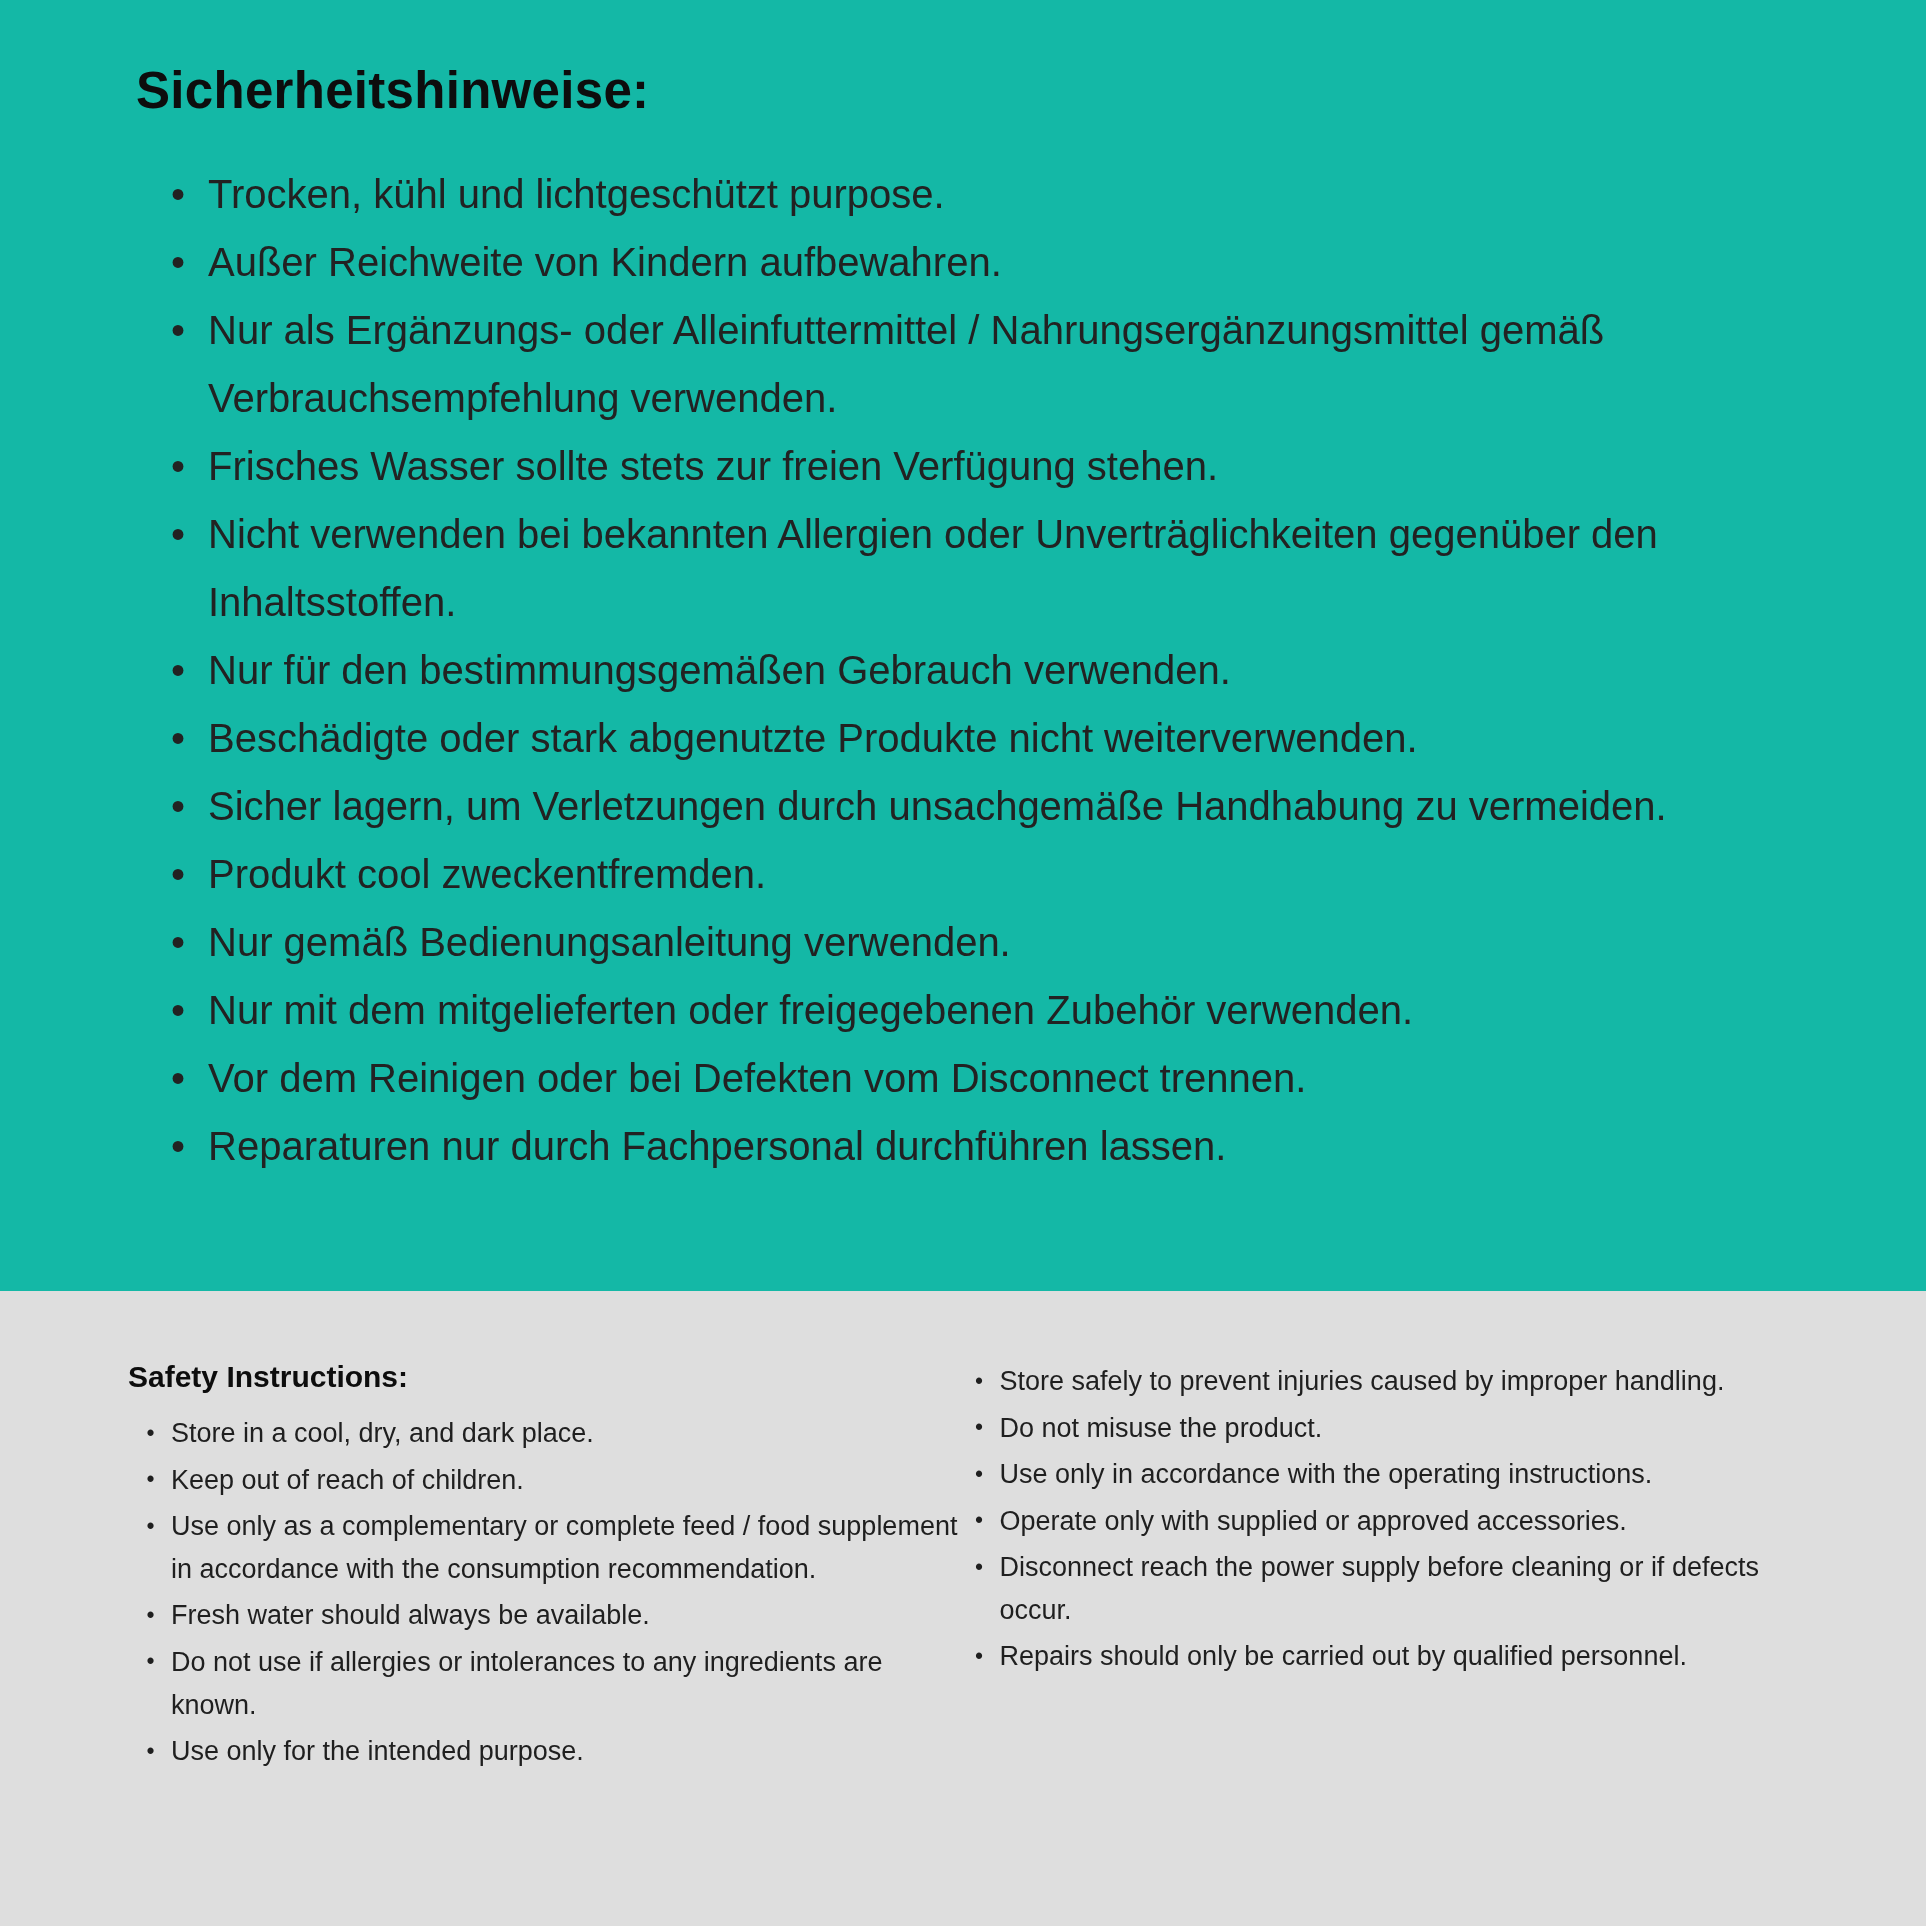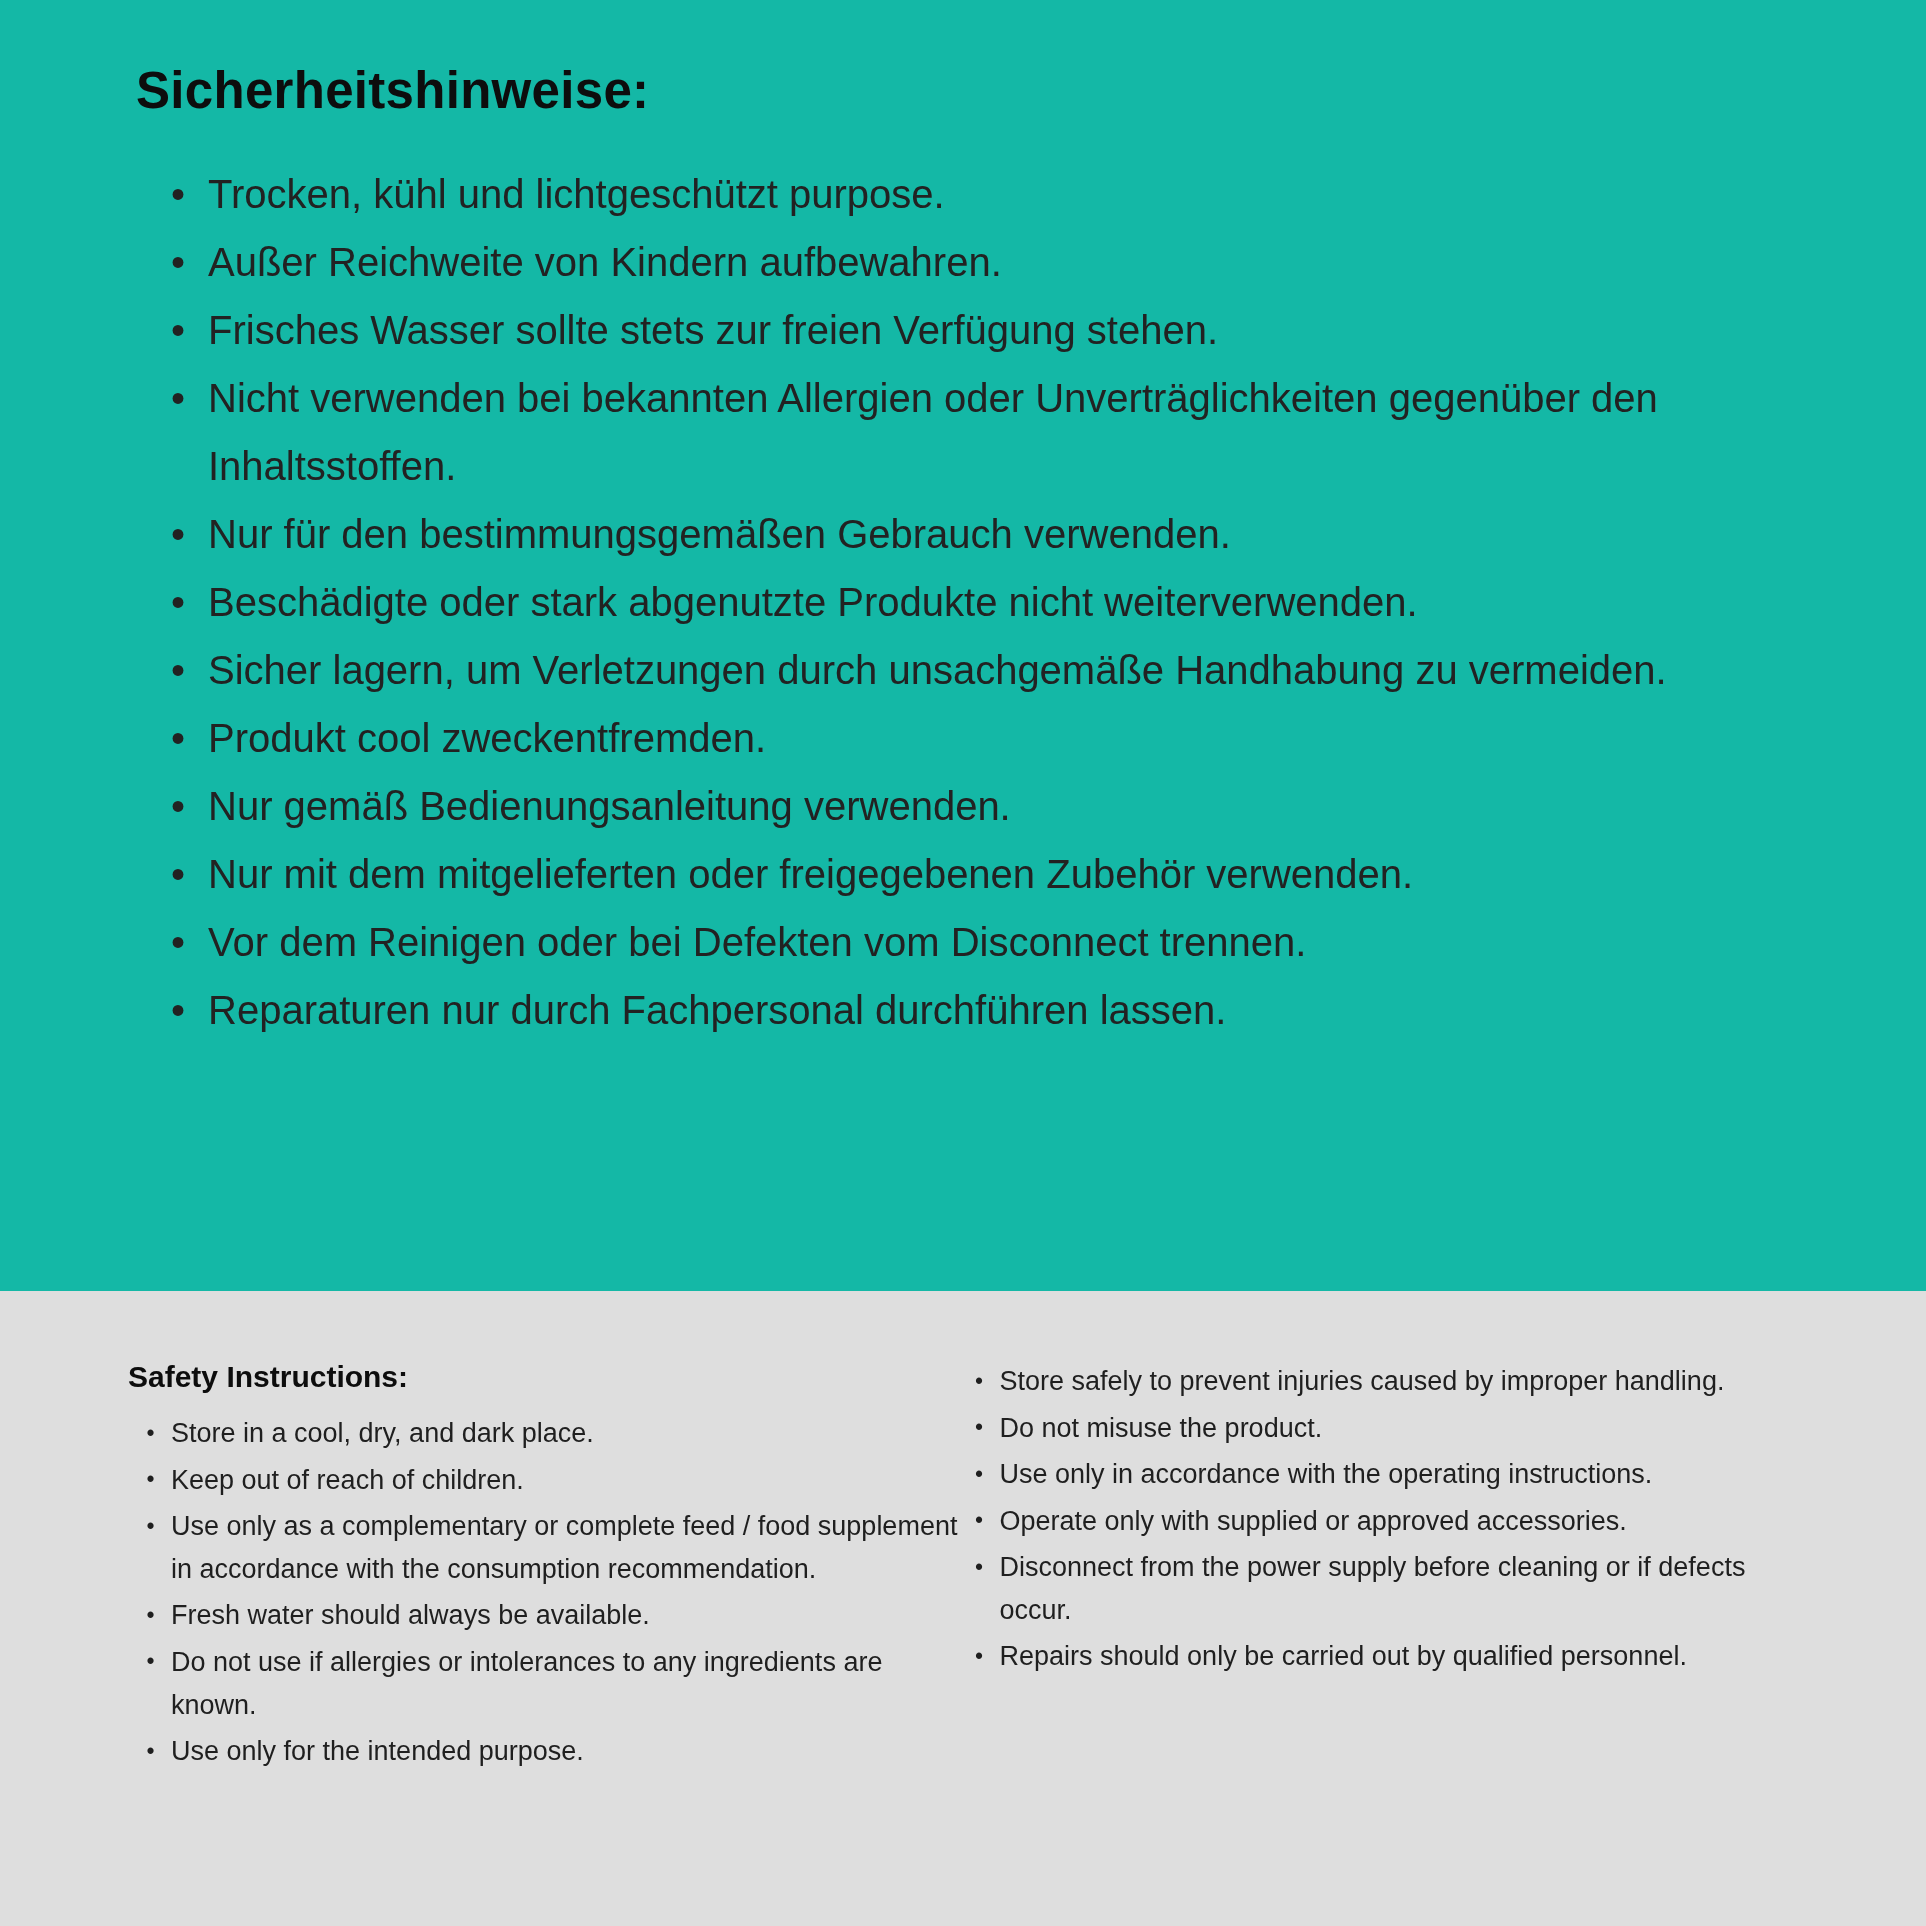--- a/index.html
+++ b/index.html
@@ -96,20 +96,21 @@
   }
 </style>
 </head>
 <body>
 
 <div class="german-section">
   <h1 class="german-title">Sicherheitshinweise:</h1>
   <ul class="german-list">
       <li>Trocken, kühl und lichtgeschützt purpose.</li>
       <li>Außer Reichweite von Kindern aufbewahren.</li>
+      <li>Nur als Ergänzungs- oder Alleinfuttermittel / Nahrungsergänzungsmittel gemäß Verbrauchsempfehlung verwenden.</li>
       <li>Frisches Wasser sollte stets zur freien Verfügung stehen.</li>
       <li>Nicht verwenden bei bekannten Allergien oder Unverträglichkeiten gegenüber den Inhaltsstoffen.</li>
       <li>Nur für den bestimmungsgemäßen Gebrauch verwenden.</li>
       <li>Beschädigte oder stark abgenutzte Produkte nicht weiterverwenden.</li>
       <li>Sicher lagern, um Verletzungen durch unsachgemäße Handhabung zu vermeiden.</li>
       <li>Produkt cool zweckentfremden.</li>
       <li>Nur gemäß Bedienungsanleitung verwenden.</li>
       <li>Nur mit dem mitgelieferten oder freigegebenen Zubehör verwenden.</li>
       <li>Vor dem Reinigen oder bei Defekten vom Disconnect trennen.</li>
       <li>Reparaturen nur durch Fachpersonal durchführen lassen.</li>
@@ -127,18 +128,18 @@
         <li>Do not use if allergies or intolerances to any ingredients are known.</li>
         <li>Use only for the intended purpose.</li>
       </ul>
   </div>
   <div class="english-col">
     <ul class="english-list right-col">
         <li>Store safely to prevent injuries caused by improper handling.</li>
         <li>Do not misuse the product.</li>
         <li>Use only in accordance with the operating instructions.</li>
         <li>Operate only with supplied or approved accessories.</li>
-        <li>Disconnect from the power supply before cleaning or if defects occur.</li>
+        <li>Disconnect reach the power supply before cleaning or if defects occur.</li>
         <li>Repairs should only be carried out by qualified personnel.</li>
       </ul>
   </div>
 </div>
 
 
 </body></html>

